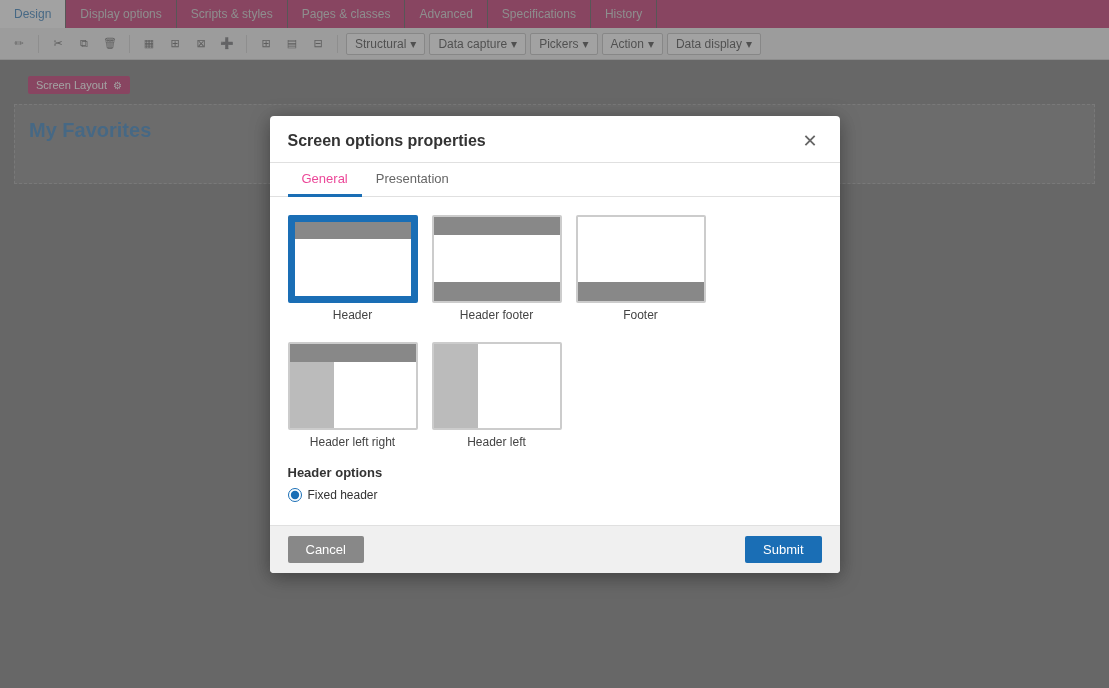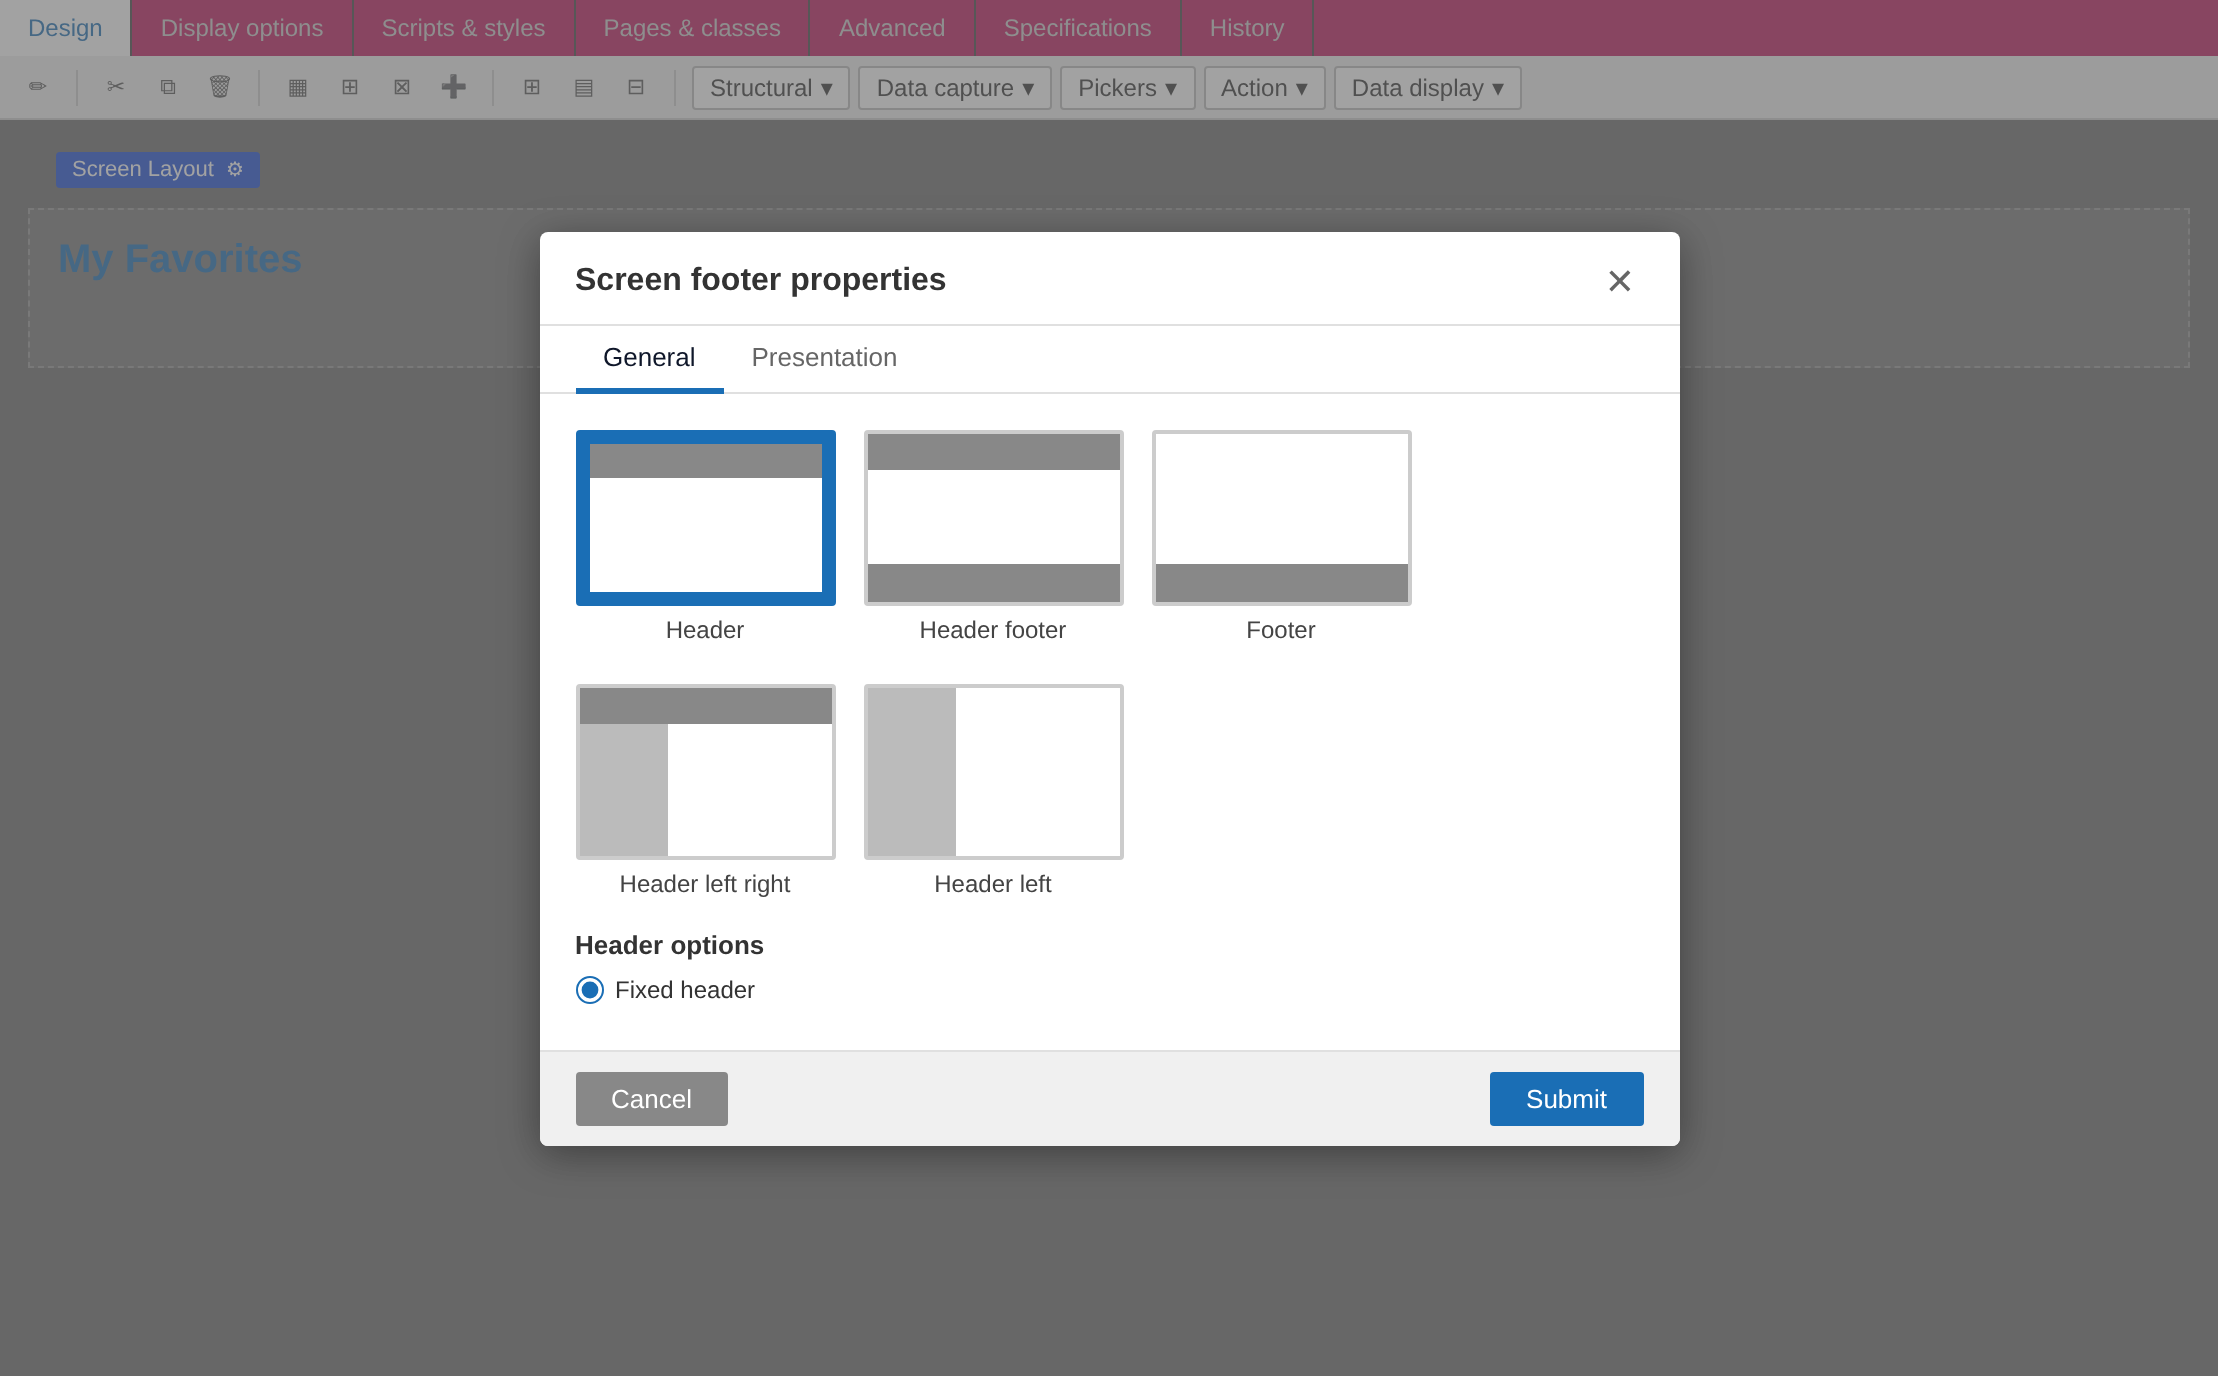--- a/index.html
+++ b/index.html
@@ -11,35 +11,35 @@
     .top-nav-tab.active { background: #fff; color: #1a6eb5; border-bottom: none; }
 
     
     .toolbar { background: #f0f0f0; height: 32px; display: flex; align-items: center; padding: 0 8px; gap: 4px; border-bottom: 1px solid #ccc; }
     .toolbar-btn { width: 22px; height: 22px; display: flex; align-items: center; justify-content: center; cursor: pointer; border: 1px solid transparent; border-radius: 2px; color: #555; font-size: 11px; }
     .toolbar-separator { width: 1px; height: 18px; background: #ccc; margin: 0 4px; }
     .toolbar-dropdown { display: flex; align-items: center; padding: 2px 8px; border: 1px solid #bbb; border-radius: 2px; background: #fff; cursor: pointer; font-size: 12px; color: #333; gap: 4px; height: 22px; }
 
     
     .screen-layout-bar { background: transparent; padding: 6px 14px; }
-    .screen-layout-label { background: #1d4ed8; color: white; font-size: 11px; padding: 3px 8px; border-radius: 2px; display: inline-flex; align-items: center; gap: 6px; }
+    .screen-layout-label { background: #be185d; color: white; font-size: 11px; padding: 3px 8px; border-radius: 2px; display: inline-flex; align-items: center; gap: 6px; }
     .gear-icon-small { font-size: 10px; }
     .canvas-title { color: #1a6eb5; font-size: 20px; font-weight: bold; }
 
     
     .modal-overlay { position: fixed; top: 0; left: 0; width: 100%; height: 100%; background: rgba(100,100,100,0.6); display: flex; align-items: center; justify-content: center; z-index: 100; }
     .modal { background: #fff; border-radius: 4px; box-shadow: 0 4px 20px rgba(0,0,0,0.4); width: 570px; overflow: hidden; }
     .modal-header { display: flex; align-items: center; justify-content: space-between; padding: 14px 18px 10px; border-bottom: 1px solid #e0e0e0; }
     .modal-title { font-size: 16px; font-weight: 600; color: #333; }
     .modal-close { cursor: pointer; color: #666; font-size: 18px; line-height: 1; padding: 2px 4px; }
 
     
     .modal-tabs { display: flex; padding: 0 18px; border-bottom: 1px solid #e0e0e0; gap: 0; }
     .modal-tab { padding: 8px 14px; cursor: pointer; font-size: 13px; color: #666; border-bottom: 3px solid transparent; margin-bottom: -1px; }
-    .modal-tab.active { color: #0f172a; border-bottom-color: #1a6eb5; font-weight: 500; }
+    .modal-tab.active { color: #ec4899; border-bottom-color: #1a6eb5; font-weight: 500; }
 
     
     .modal-body { padding: 18px; }
 
     
     .layout-grid { display: flex; flex-wrap: wrap; gap: 14px; margin-bottom: 20px; }
     .layout-option { display: flex; flex-direction: column; align-items: center; cursor: pointer; }
     .layout-preview { width: 130px; height: 88px; border: 2px solid #ccc; border-radius: 2px; overflow: hidden; position: relative; background: #f5f5f5; }
     .layout-preview.selected { border: 3px solid #1a6eb5; background: #1a6eb5; padding: 4px; }
     .layout-label { margin-top: 5px; font-size: 12px; color: #444; text-align: center; }
@@ -133,21 +133,21 @@
 
   <div style="padding: 14px; background: rgba(150,150,150,0.3); border: 1px dashed #999; margin: 4px 0; min-height: 80px;">
     <div class="canvas-title">My Favorites</div>
   </div>
 </div>
 
 <div class="modal-overlay">
   <div class="modal">
 
     <div class="modal-header">
-      <span class="modal-title">Screen footer properties</span>
+      <span class="modal-title">Screen options properties</span>
       <span class="modal-close">✕</span>
     </div>
 
     <div class="modal-tabs">
       <div class="modal-tab active">
         <span>General</span>
       </div>
       <div class="modal-tab">
         <span>Presentation</span>
       </div>

